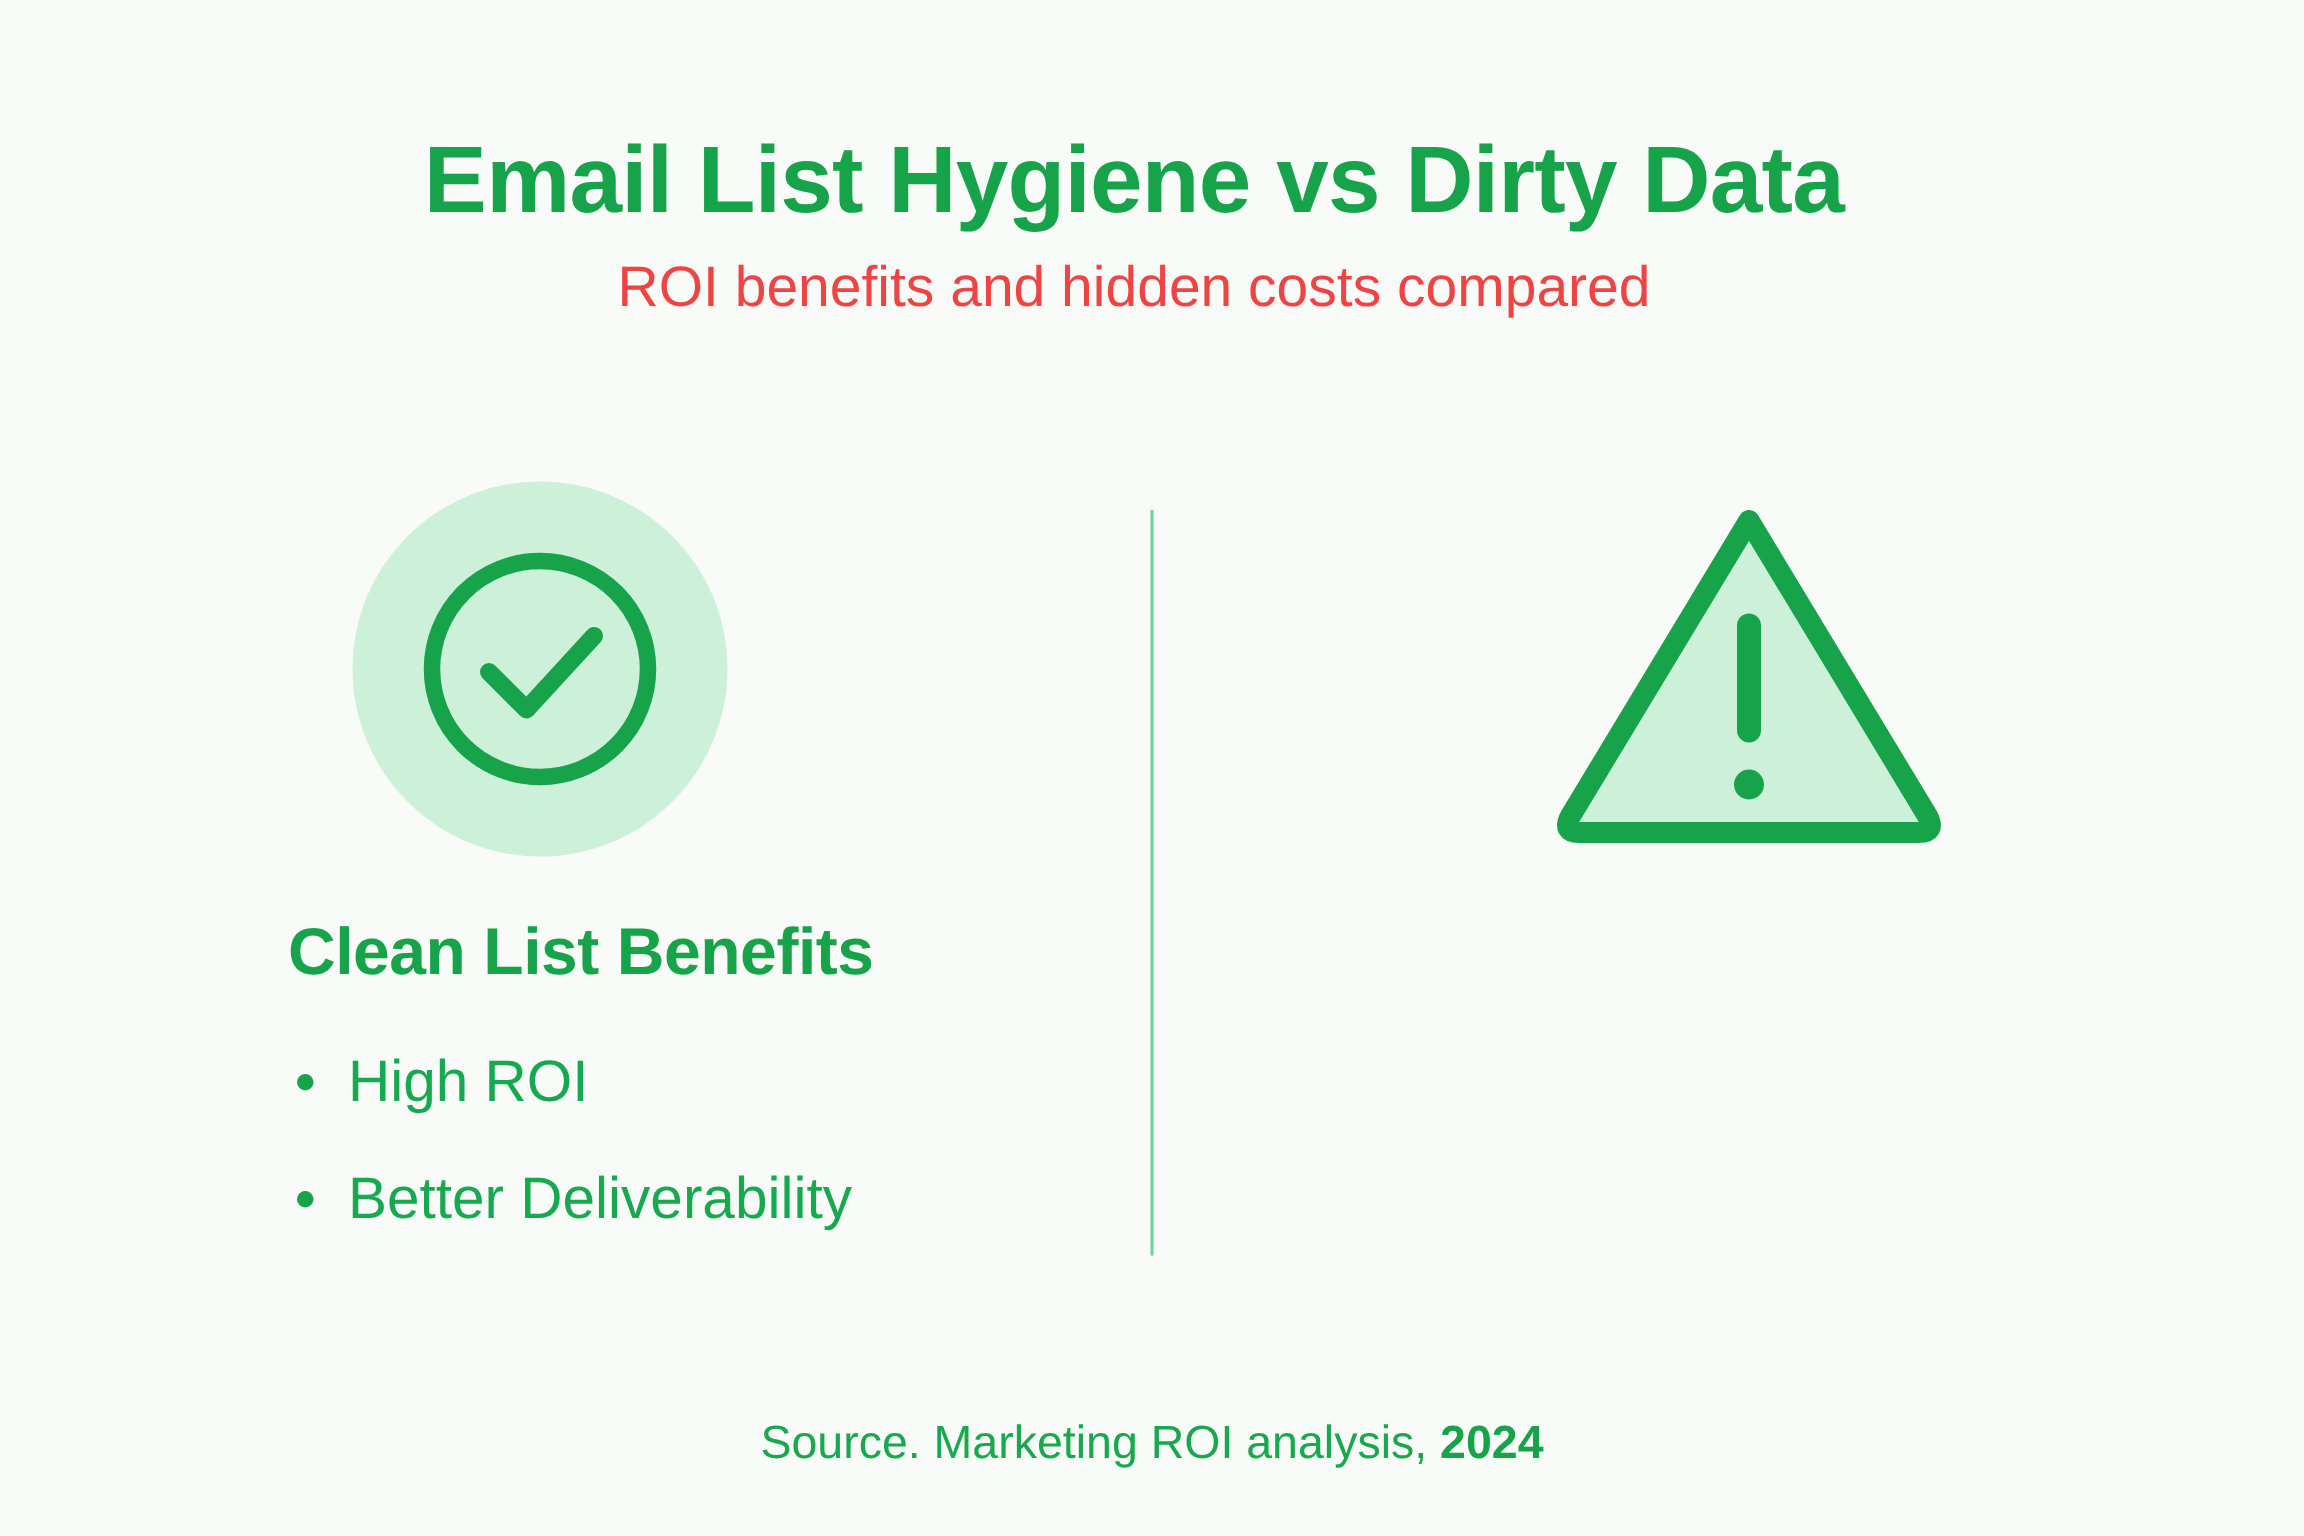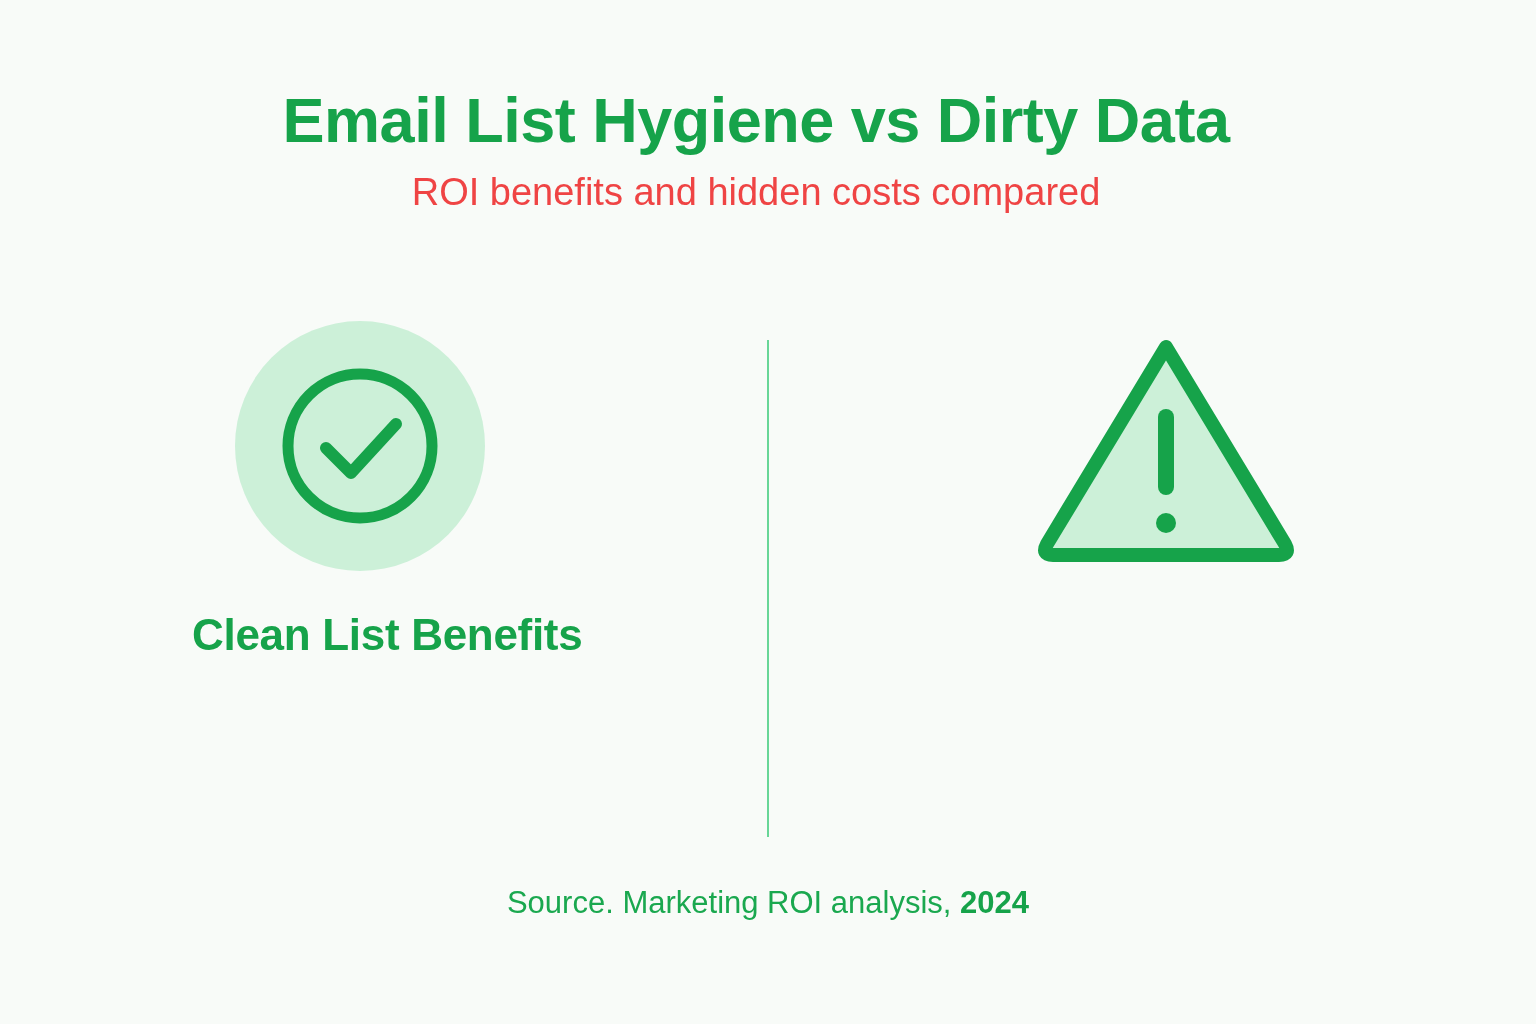--- a/index.html
+++ b/index.html
@@ -136,21 +136,21 @@
     height: 11px;
     border-radius: 50%;
     background: #16a34a;
     margin-right: 23px;
     flex: 0 0 auto;
   }
 
   
   .footer {
     position: absolute;
-    top: 885px;
+    top: 944px;
     left: 0;
     width: 1536px;
     text-align: center;
     font-size: 31px;
     font-weight: 400;
     color: #1aa84f;
     white-space: nowrap;
   }
 
   .footer .year {
@@ -179,20 +179,30 @@
         <div class="badge-circle">
           <span>
             <svg width="168" height="168" viewBox="0 0 168 168" aria-hidden="true">
               <circle cx="84" cy="84" r="72" fill="none" stroke="#16a34a" stroke-width="11"></circle>
               <path d="M50 86 L75 111 L120 62" fill="none" stroke="#16a34a" stroke-width="12" stroke-linecap="round" stroke-linejoin="round"></path>
             </svg>
           </span>
         </div>
       </div>
       <div class="col-head">Clean List Benefits</div>
+      <ul class="bullets">
+        <li class="bullet-item">
+          <span class="dot"></span>
+          <span>High ROI</span>
+        </li>
+        <li class="bullet-item">
+          <span class="dot"></span>
+          <span>Better Deliverability</span>
+        </li>
+      </ul>
     </div>
 
     <div class="col col-right">
       <div class="icon-wrap">
         <span>
           <svg width="266" height="238" viewBox="0 0 266 238" aria-hidden="true">
             <path d="M133 20 L252 217 Q258 228 246 228 L20 228 Q8 228 14 217 Z" fill="#ccf0d8" stroke="#16a34a" stroke-width="14" stroke-linejoin="round"></path>
             <rect x="125" y="82" width="16" height="86" rx="8" fill="#16a34a"></rect>
             <circle cx="133" cy="196" r="10" fill="#16a34a"></circle>
           </svg>

